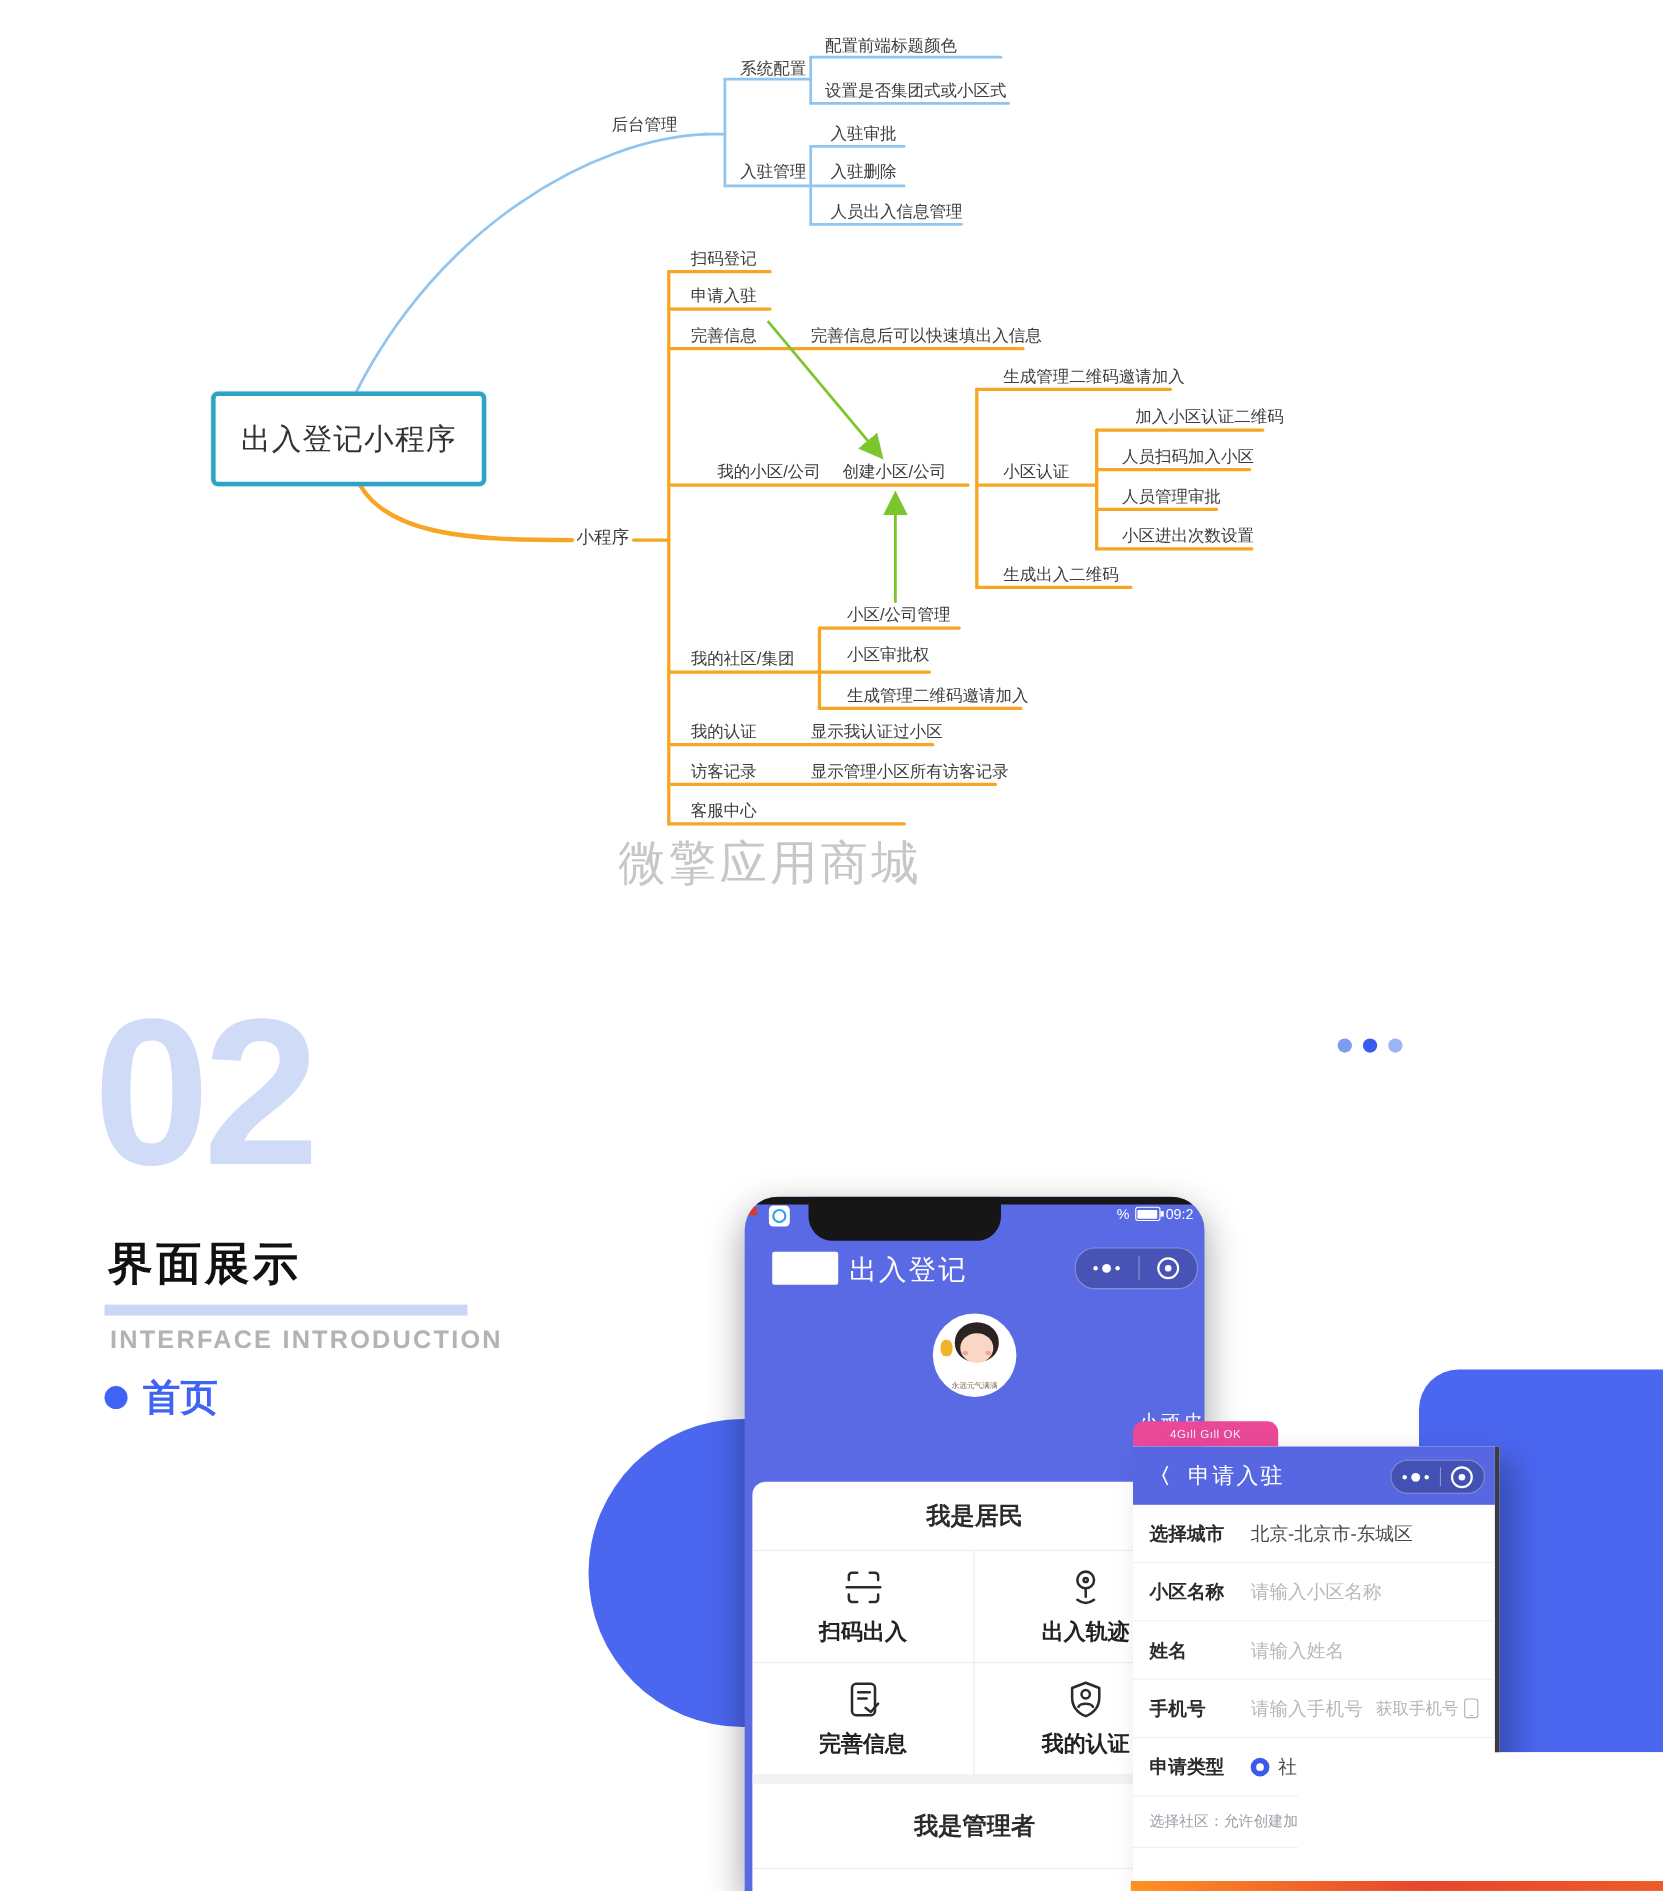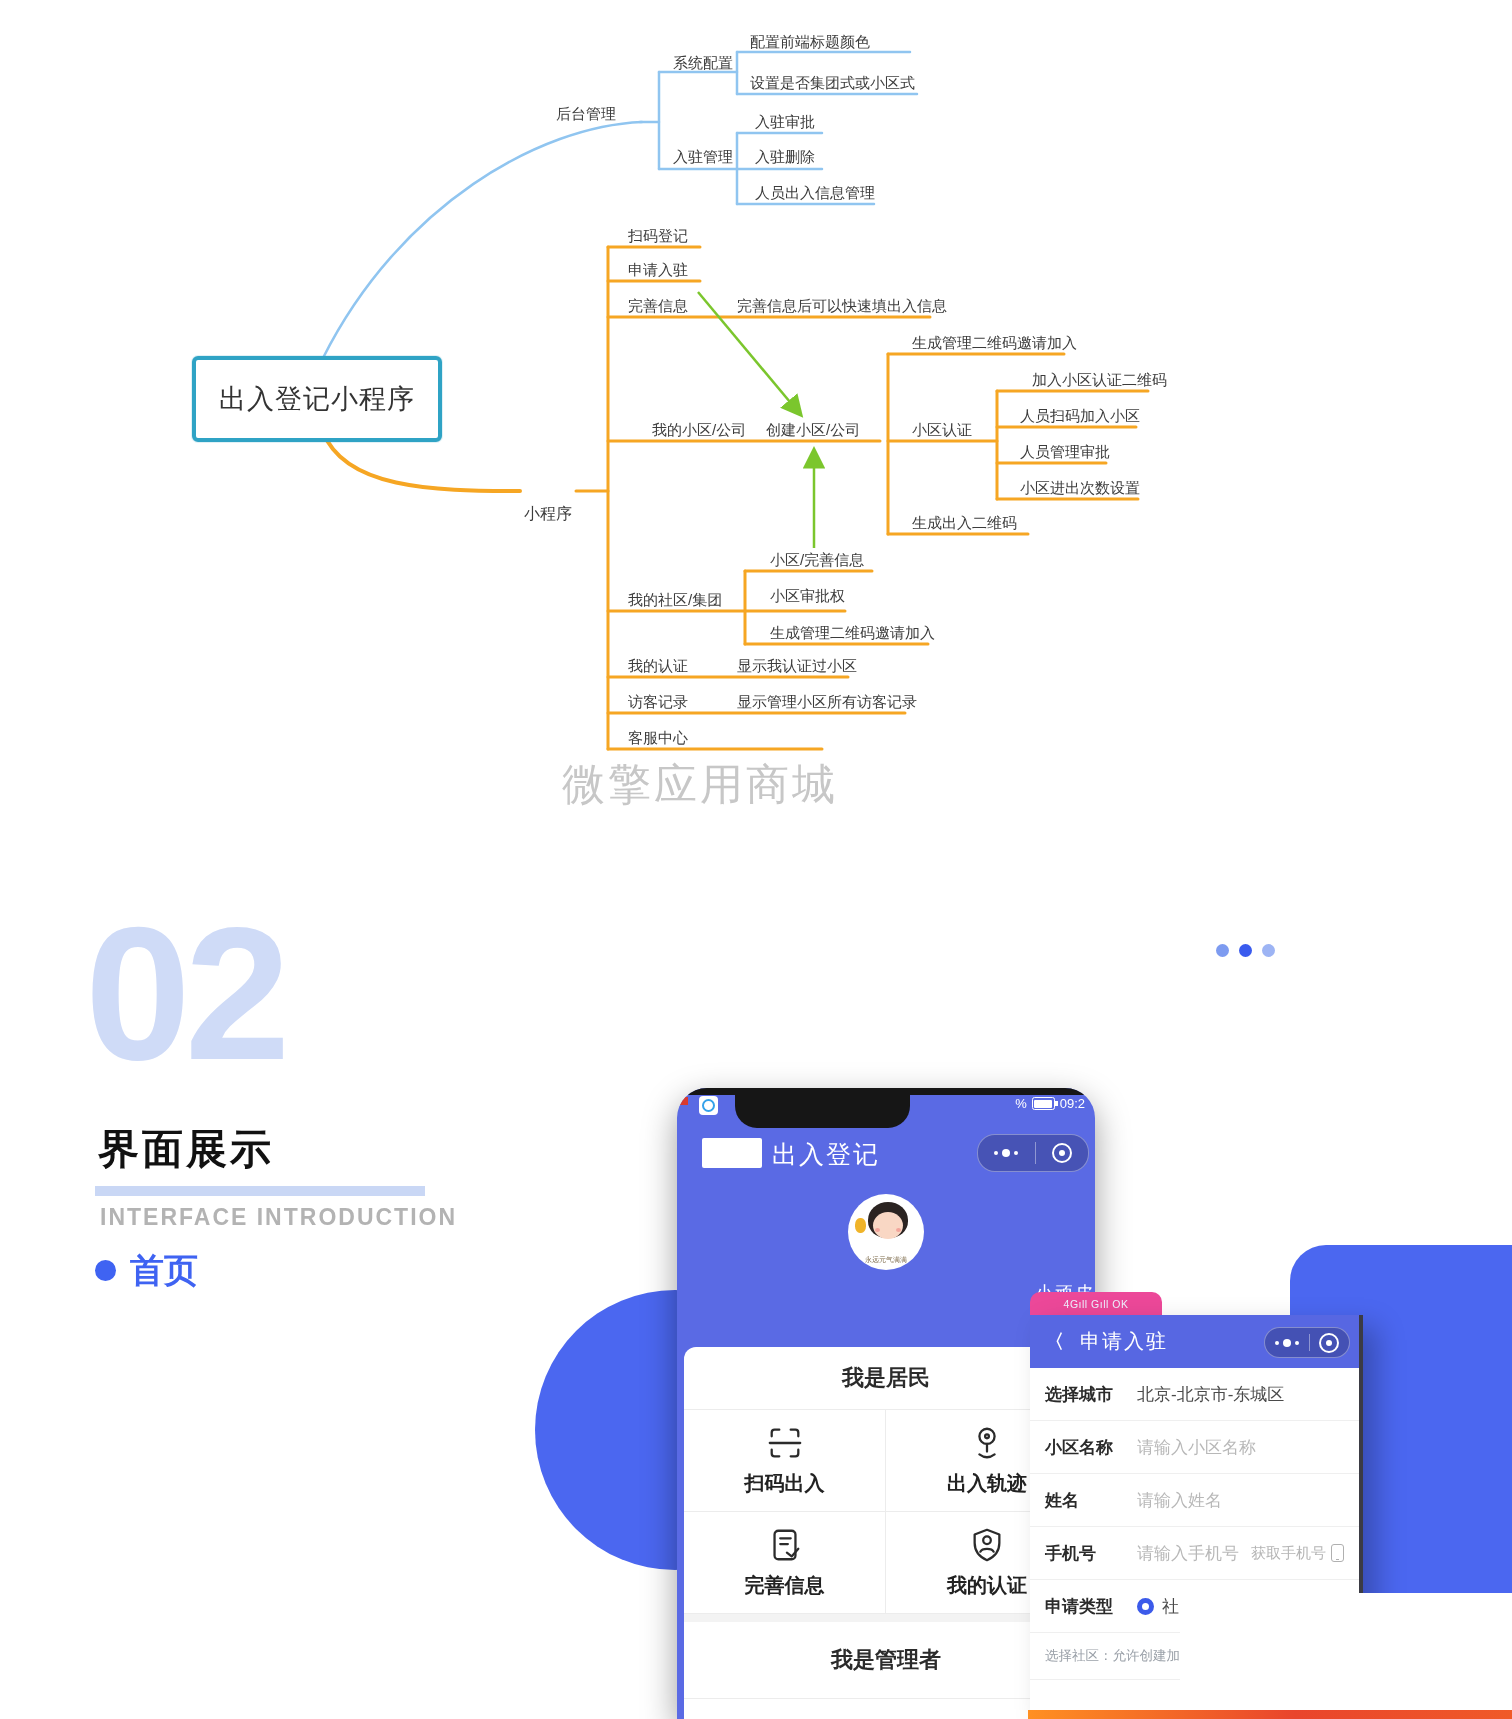--- a/index.html
+++ b/index.html
@@ -190,36 +190,36 @@
   <div class="mm-root">出入登记小程序</div>
 
   <div class="mm" style="left:556px;top:105px;">后台管理</div>
   <div class="mm" style="left:673px;top:54px;">系统配置</div>
   <div class="mm" style="left:750px;top:33px;">配置前端标题颜色</div>
   <div class="mm" style="left:750px;top:74px;">设置是否集团式或小区式</div>
   <div class="mm" style="left:673px;top:148px;">入驻管理</div>
   <div class="mm" style="left:755px;top:113px;">入驻审批</div>
   <div class="mm" style="left:755px;top:148px;">入驻删除</div>
   <div class="mm" style="left:755px;top:184px;">人员出入信息管理</div>
-  <div class="mm" style="left:524px;top:480px;font-size:16px;margin-top:24px;">小程序</div>
+  <div class="mm" style="left:524px;top:480px;font-size:16px;">小程序</div>
   <div class="mm" style="left:628px;top:227px;">扫码登记</div>
   <div class="mm" style="left:628px;top:261px;">申请入驻</div>
   <div class="mm" style="left:628px;top:297px;">完善信息</div>
   <div class="mm" style="left:737px;top:297px;">完善信息后可以快速填出入信息</div>
   <div class="mm" style="left:628px;top:421px;margin-left:24px;">我的小区/公司</div>
   <div class="mm" style="left:766px;top:421px;">创建小区/公司</div>
   <div class="mm" style="left:912px;top:334px;">生成管理二维码邀请加入</div>
   <div class="mm" style="left:912px;top:421px;">小区认证</div>
   <div class="mm" style="left:1016px;top:371px;margin-left:16px;">加入小区认证二维码</div>
   <div class="mm" style="left:1020px;top:407px;">人员扫码加入小区</div>
   <div class="mm" style="left:1020px;top:443px;">人员管理审批</div>
   <div class="mm" style="left:1020px;top:479px;">小区进出次数设置</div>
   <div class="mm" style="left:912px;top:514px;">生成出入二维码</div>
   <div class="mm" style="left:628px;top:591px;">我的社区/集团</div>
-  <div class="mm" style="left:770px;top:551px;">小区/完善信息</div>
+  <div class="mm" style="left:770px;top:551px;">小区/公司管理</div>
   <div class="mm" style="left:770px;top:587px;">小区审批权</div>
   <div class="mm" style="left:770px;top:624px;">生成管理二维码邀请加入</div>
   <div class="mm" style="left:628px;top:657px;">我的认证</div>
   <div class="mm" style="left:737px;top:657px;">显示我认证过小区</div>
   <div class="mm" style="left:628px;top:693px;">访客记录</div>
   <div class="mm" style="left:737px;top:693px;">显示管理小区所有访客记录</div>
   <div class="mm" style="left:628px;top:729px;">客服中心</div>
 
   <div class="watermark">微擎应用商城</div>
 

